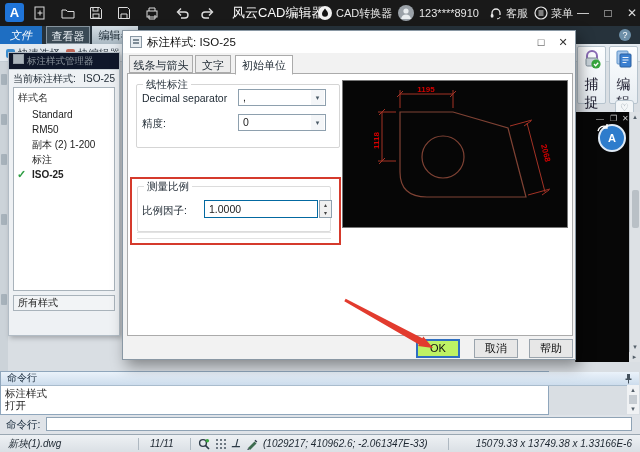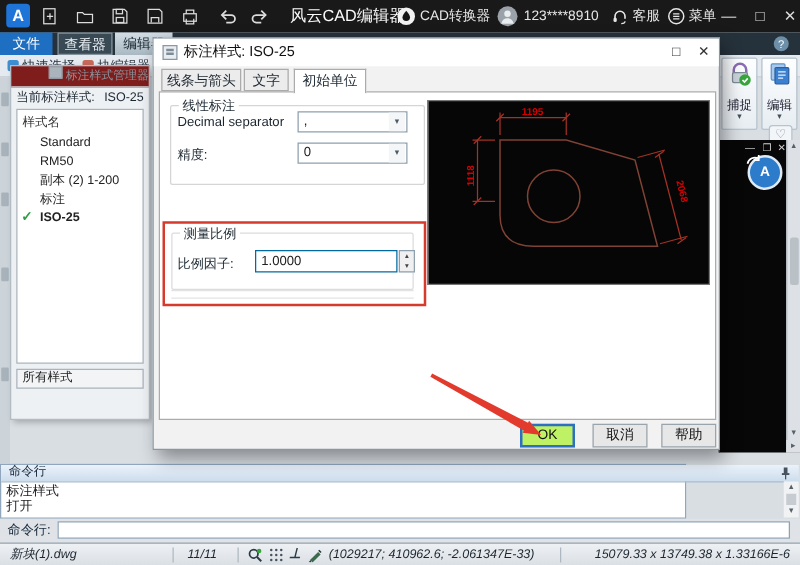--- a/index.html
+++ b/index.html
@@ -13,43 +13,43 @@
   .tb-icon svg{display:block}
   .logo{left:5px;top:3px;width:19px;height:19px;background:#1f74d8;border-radius:3px;
     color:#fff;font-weight:bold;font-size:13px;text-align:center;line-height:19px;}
   .app-title{left:232px;top:0;height:26px;line-height:26px;font-size:13px;color:#fafafa;}
   .tb-text{top:0;height:26px;line-height:26px;font-size:11px;color:#e6e6e6;}
   .winctl{top:0;width:22px;height:26px;line-height:26px;text-align:center;color:#ddd;font-size:12px;}
   .circle-ic{border-radius:50%;}
   
   .tabrow{left:0;top:26px;width:640px;height:18px;background:#26323b;}
   .rtab{top:26px;height:18px;line-height:18px;font-size:11px;text-align:center;}
-  .rtab-file{left:0;width:42px;background:#1e6ec2;color:#fff;}
+  .rtab-file{left:0;width:42px;background:#1e6ec2;color:#fff;font-style:italic;}
   .rtab-viewer{left:46px;width:44px;background:#3a4a55;border:1px solid #85939d;box-sizing:border-box;color:#e8eef2;}
   .rtab-editor{left:92px;width:46px;background:linear-gradient(#d3dde4,#a9b8c2);color:#16242f;}
   .helpdot{left:619px;top:29px;width:12px;height:12px;border-radius:50%;background:#6d8fa8;color:#fff;
     font-size:9px;text-align:center;line-height:12px;}
   
   .quickbar{left:0;top:44px;width:640px;height:18px;background:#e4eaef;border-bottom:1px solid #c3ccd4;box-sizing:border-box;}
   .qitem{top:46px;height:14px;line-height:14px;font-size:10.5px;color:#2a3642;}
   .qico{display:inline-block;width:9px;height:9px;border-radius:2px;margin-right:3px;vertical-align:-1px;}
   
   .rib-btn{top:46px;width:29px;height:58px;background:linear-gradient(#fdfeff,#e7edf2);
     border:1px solid #b7c4ce;border-radius:2px;box-sizing:border-box;text-align:center;}
-  .rib-btn .lbl{font-size:10px;color:#223;display:block;margin-top:1px;}
+  .rib-btn .lbl{font-size:14px;color:#223;display:block;margin-top:1px;}
   .rib-btn .dd{font-size:7px;color:#44505a;display:block;line-height:6px;}
   .heart-btn{left:615px;top:100px;width:17px;height:14px;border:1px solid #b7c4ce;border-radius:3px;
     background:#f3f6f8;color:#8a97a2;font-size:10px;line-height:13px;text-align:center;}
   
   .leftstrip{left:0;top:62px;width:8px;height:309px;background:#ccd3d9;}
   .lchip{left:1px;width:6px;height:11px;background:#a7b2bb;border-radius:1px;}
   .panel{left:8px;top:52px;width:112px;height:284px;background:#eef1f4;
     border:1px solid #b2bcc5;box-sizing:border-box;box-shadow:2px 2px 5px rgba(0,0,0,.25);}
-  .panel-hd{left:0;top:0;width:110px;height:16px;background:#7f1d1d;border-bottom:1px solid #cdd5db;
-    font-size:9.5px;color:#8b949c;line-height:16px;text-align:right;}
+  .panel-hd{left:0;top:0;width:110px;height:16px;background:#0f172a;border-bottom:1px solid #cdd5db;
+    font-size:9.5px;color:#8b949c;line-height:16px;}
   .panel-hd .pico{display:inline-block;width:9px;height:8px;background:#aab4bc;margin:0 3px 0 4px;border:1px solid #949ea6;}
   .cur-row{left:4px;top:19px;width:104px;height:14px;font-size:10px;color:#1b2630;line-height:14px;}
   .cur-val{position:absolute;right:2px;top:0;}
   .stylelist{left:4px;top:34px;width:102px;height:204px;background:#fff;border:1px solid #a9b3bb;box-sizing:border-box;}
   .sl-head{font-size:10px;color:#333;margin:3px 0 2px 4px;}
   .sl-item{font-size:10px;color:#222;height:15px;line-height:15px;padding-left:18px;position:relative;}
   .sl-item.checked{font-weight:bold;}
   .sl-check{position:absolute;left:3px;top:0;color:#2f9e44;font-weight:bold;font-size:11px;}
   .panel-foot{left:4px;top:242px;width:102px;height:16px;background:#f2f4f6;border:1px solid #a9b3bb;
     box-sizing:border-box;font-size:10px;color:#222;line-height:14px;padding-left:4px;}

